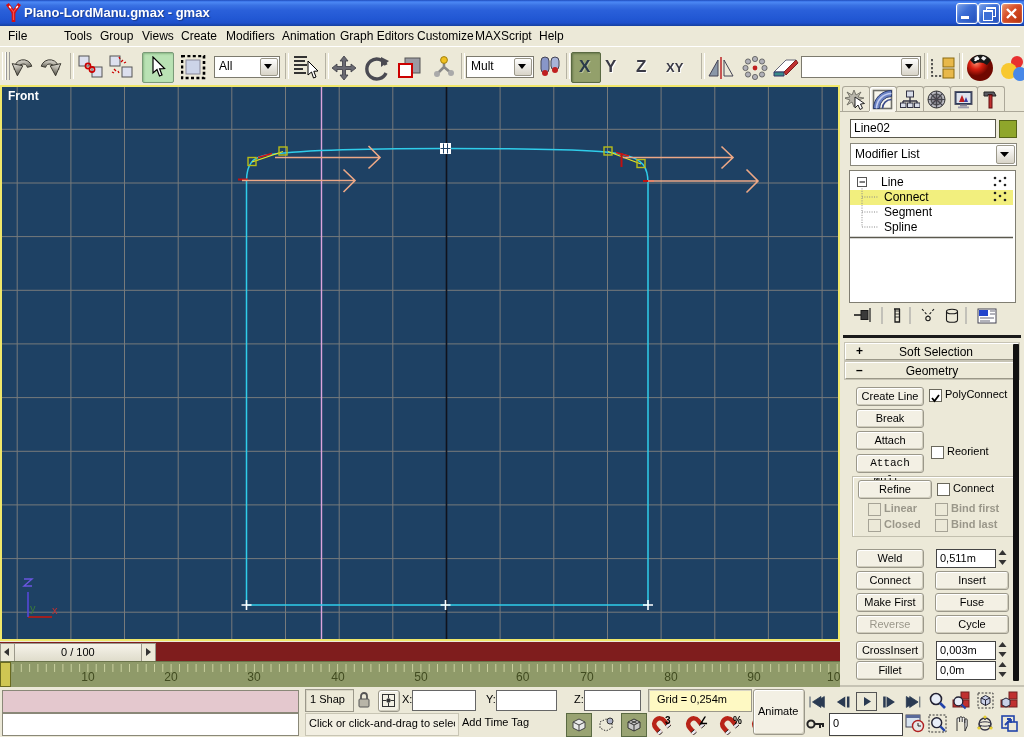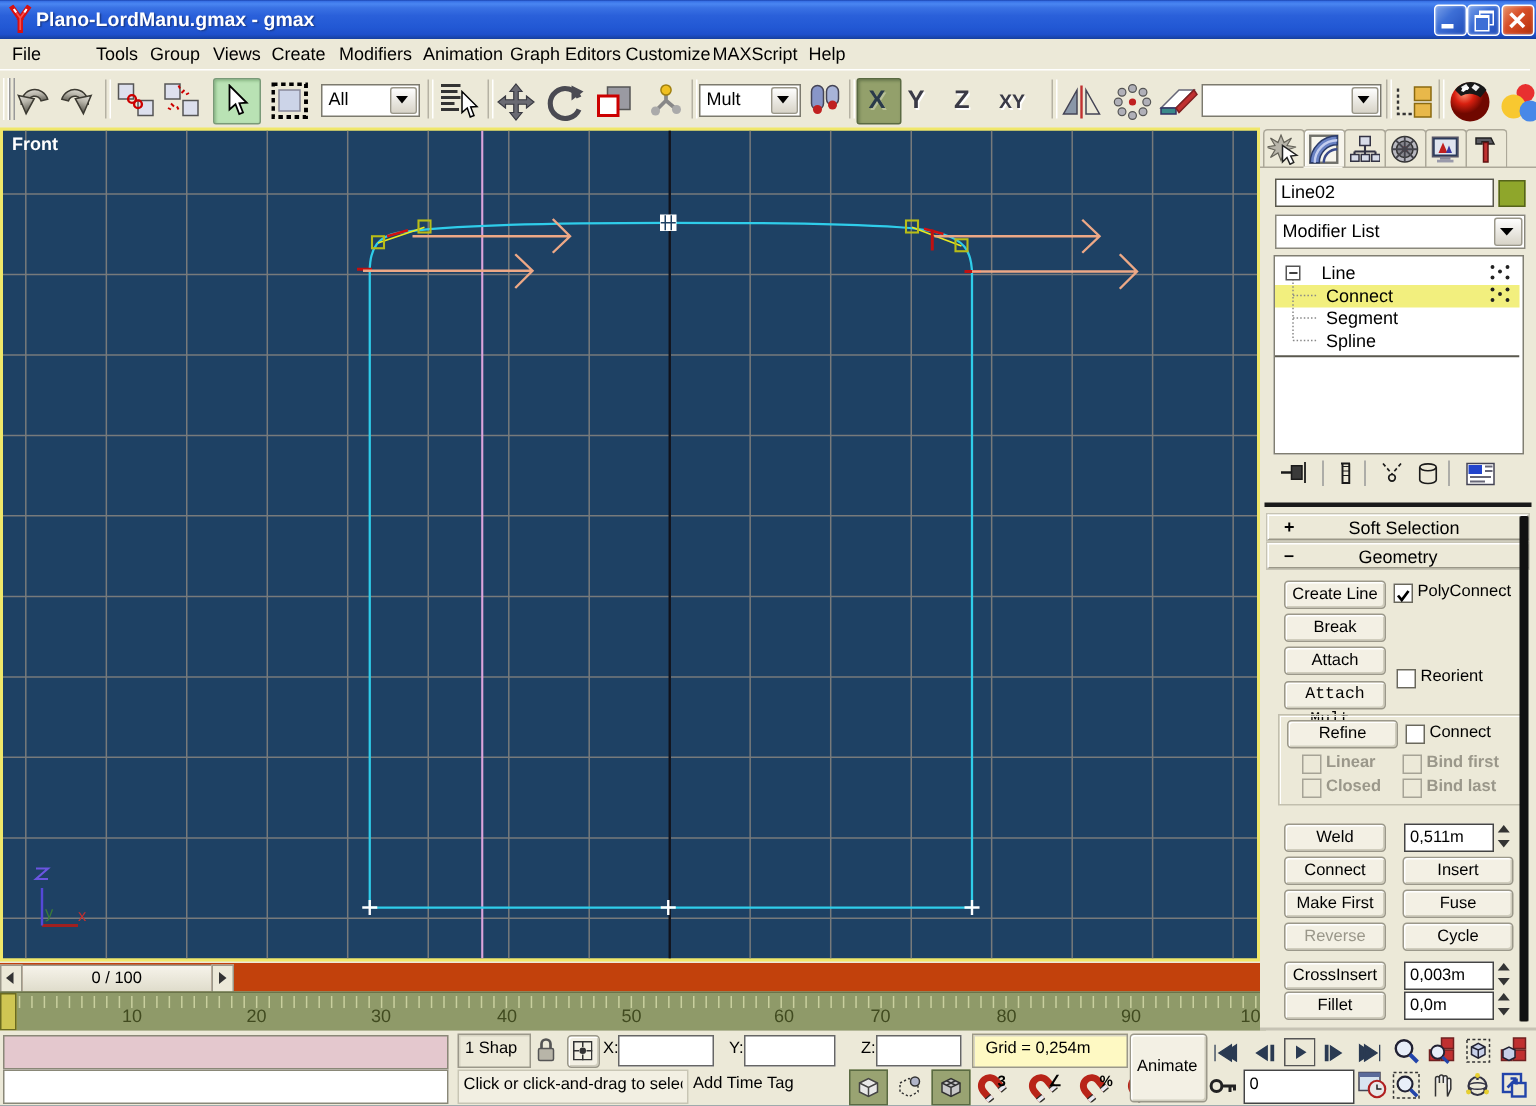--- a/index.html
+++ b/index.html
@@ -235,21 +235,21 @@
 <rect x="438.5" y="56.5" width="10" height="10" fill="#fff" stroke="#fff"></rect>
 <path d="M 441.5 56.5 V 66.5 M 445.5 56.5 V 66.5 M 438.5 61.5 H 448.5" stroke="#1e4164" stroke-width="1"></path>
 <path d="M 26 530 H 50" stroke="#a02020" stroke-width="2"></path>
 <path d="M 26 505 V 530" stroke="#5548d8" stroke-width="1.6"></path>
 <path d="M 22 499 L 30 492 M 22 492 L 30 492 L 22 499 L 30 499" stroke="#6a55e0" stroke-width="1.4" fill="none"></path>
 <path d="M 49 606 Z" stroke="none"></path>
 <text x="50" y="527" font-size="11" fill="#c03030" font-family="Liberation Sans">x</text>
 <text x="28" y="525" font-size="11" fill="#3a7a3a" font-family="Liberation Sans">y</text>
 </svg>
 <span class="abs" style="left:8px;top:89px;font-size:12px;font-weight:bold;color:#fff;">Front</span>
-<div class="abs" style="left:0;top:642px;width:844px;height:19px;background:#c2410c;text-align:center;">
+<div class="abs" style="left:0;top:642px;width:844px;height:19px;background:#7f1d1d;text-align:center;">
 <div class="abs" style="left:0;top:1px;width:13px;height:17px;background:#ece9d8;border:1px solid #9b988a;">
 <svg class="abs" style="left:3px;top:4px" width="6" height="8">
         <path d="M5 0 L0 4 L5 8 Z" fill="#333"></path>
       </svg>
     </div>
 <div class="abs" style="left:14px;top:1px;width:126px;height:17px;background:linear-gradient(#f6f3ea,#dfdccb);border:1px solid #9b988a;">
 <span class="abs" style="left:46px;top:2px;font-size:11px;">0 / 100</span>
     </div>
 <div class="abs" style="left:141px;top:1px;width:13px;height:17px;background:#ece9d8;border:1px solid #9b988a;">
 <svg class="abs" style="left:4px;top:4px" width="6" height="8">

